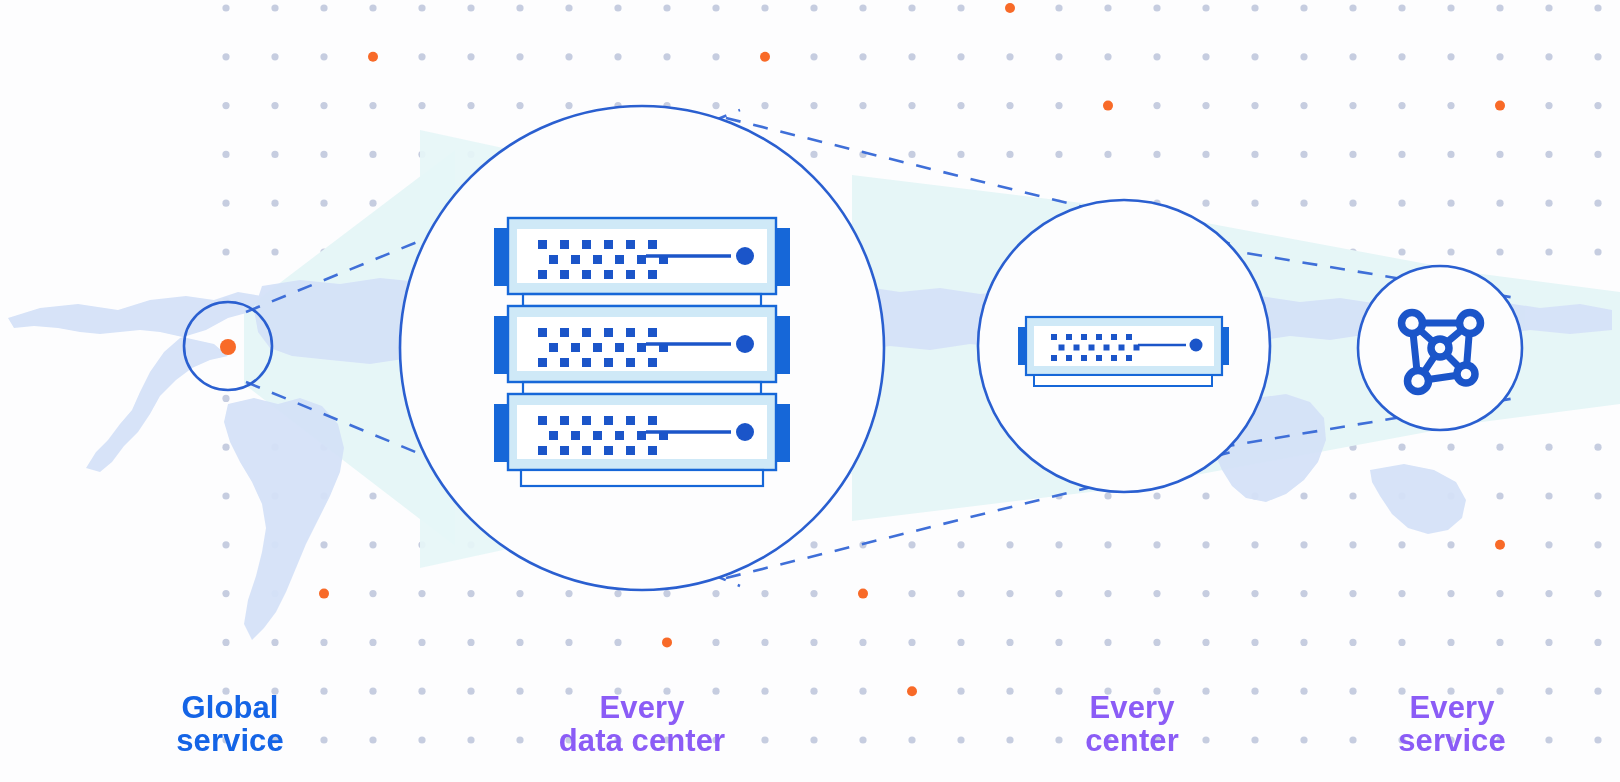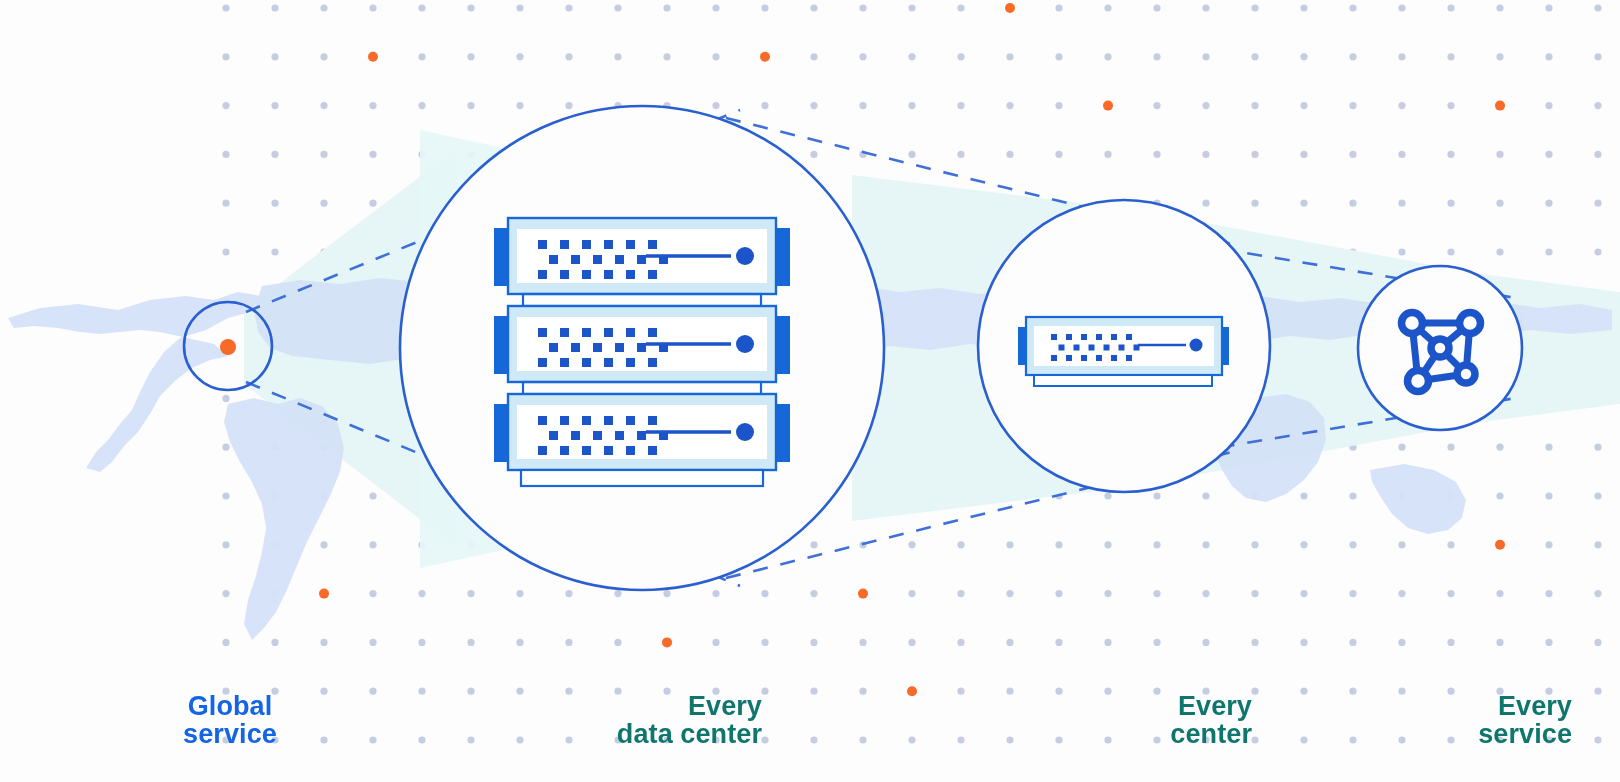--- a/index.html
+++ b/index.html
@@ -21,28 +21,28 @@
     position: absolute;
     inset: 0;
     width: 1620px;
     height: 782px;
     display: block;
   }
   .label {
     position: absolute;
     text-align: center;
     font-family: "Liberation Sans", sans-serif;
-    font-size: 27px;
+    font-size: 31px;
     font-weight: 700;
     line-height: 1.05;
     letter-spacing: 0.1px;
     white-space: pre;
     pointer-events: auto;
   }
-  .label-dark { color: #0f766e; text-align: right; }
+  .label-dark { color: #8b5cf6; }
   .label-blue { color: #1464e6; }
   #label-global   { left: 110px; top: 692px; width: 240px; }
   #label-dc       { left: 522px; top: 692px; width: 240px; }
   #label-server   { left: 1012px; top: 692px; width: 240px; }
   #label-service  { left: 1332px; top: 692px; width: 240px; }
 </style>
 </head>
 <body>
 
 <div id="stage">

